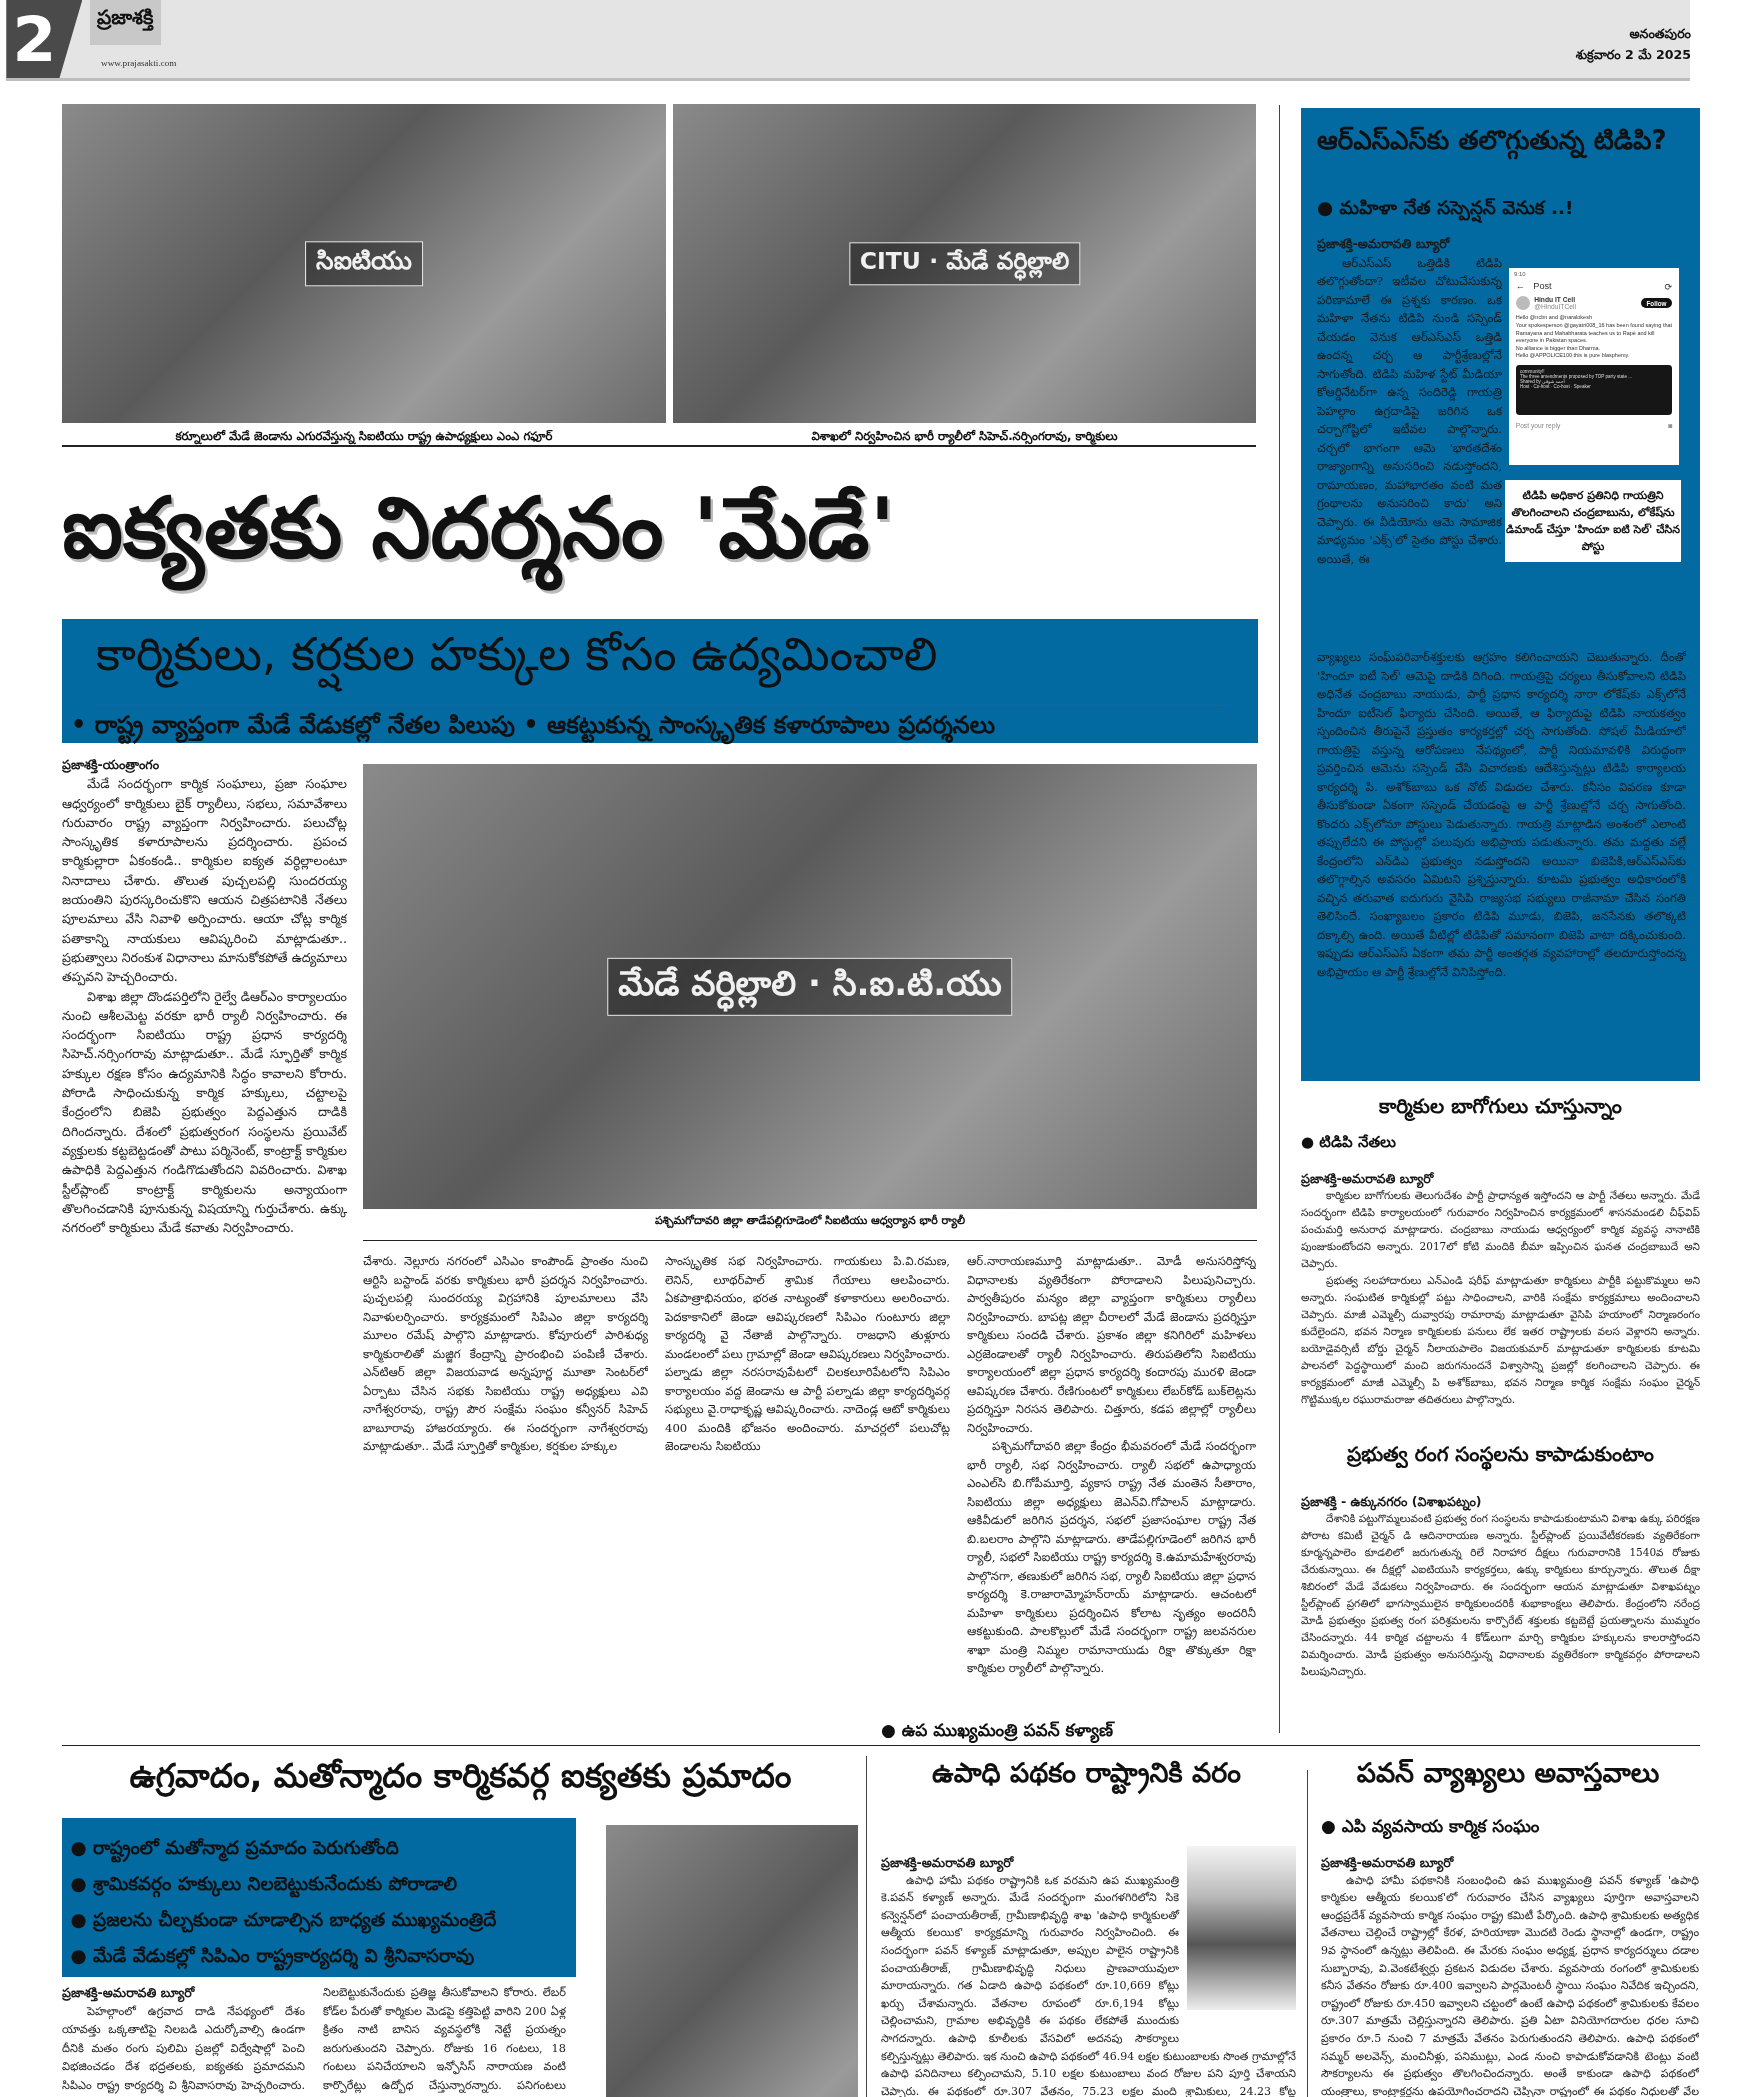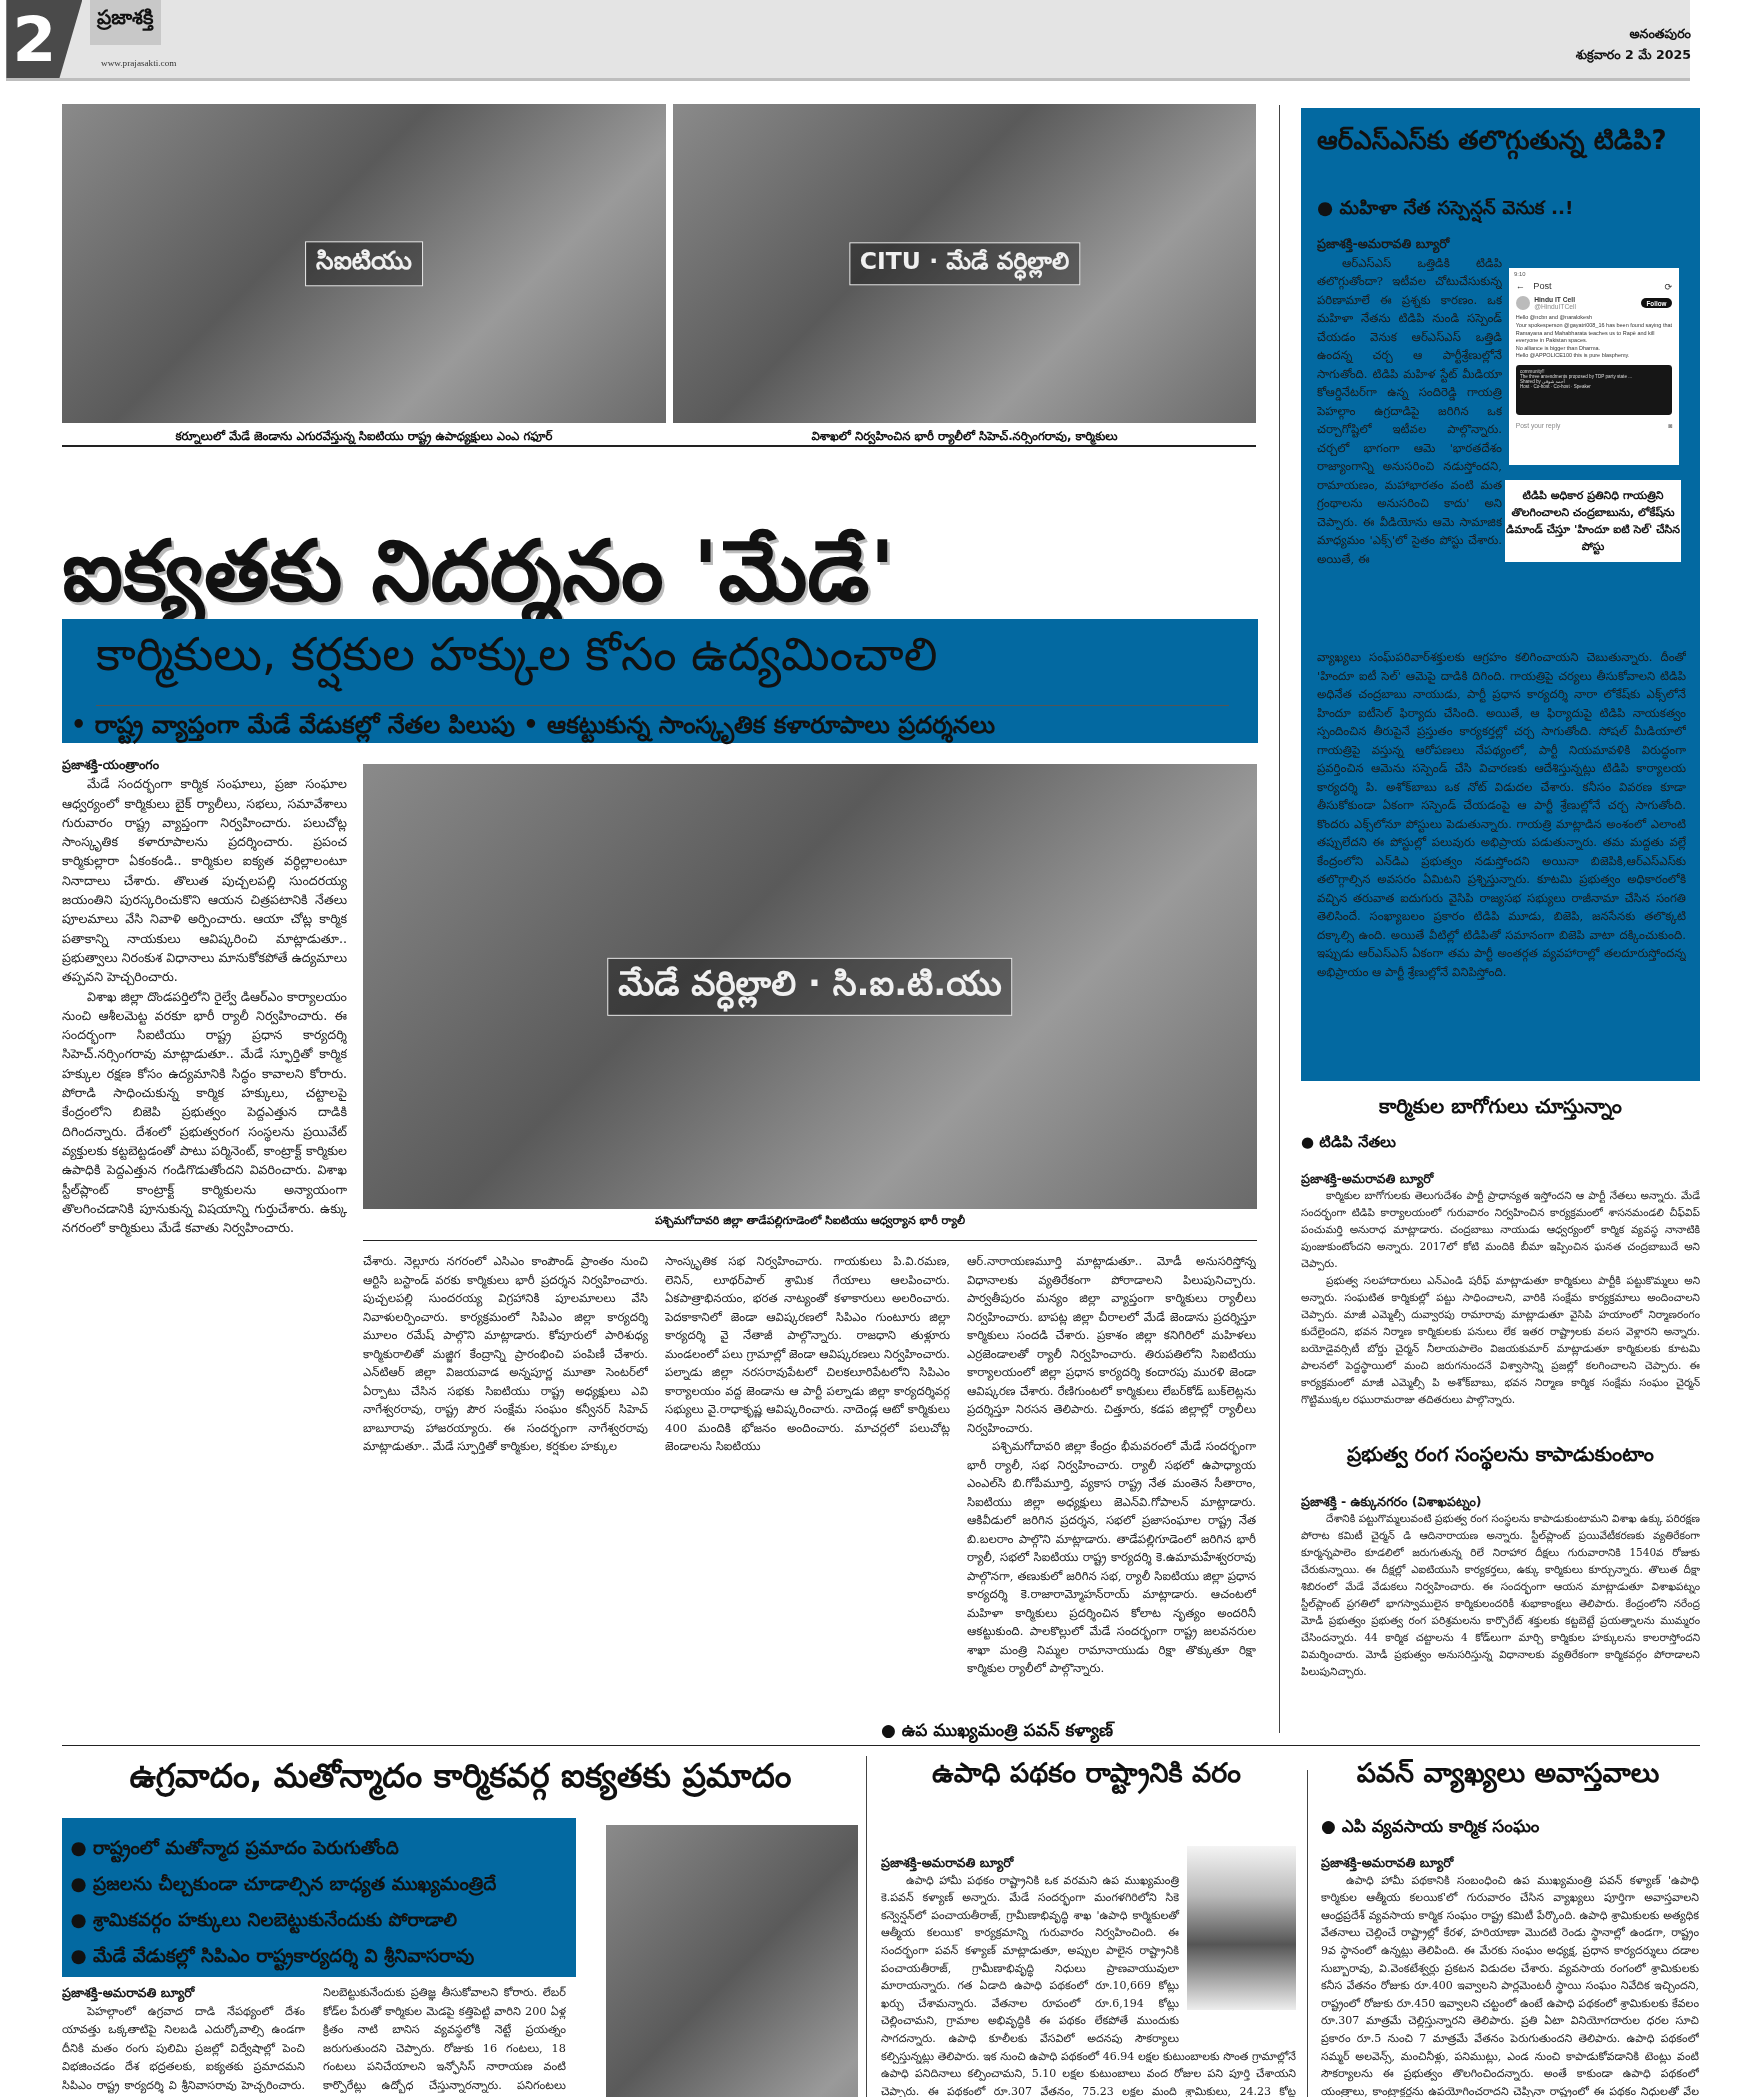--- a/index.html
+++ b/index.html
@@ -14,21 +14,21 @@
   #website{left:101px;top:58px;font-family:"Liberation Serif",serif;font-size:9.2px;color:#333;}
   #edition{right:68px;top:26px;font-family:"DejaVu Sans",sans-serif;font-weight:bold;font-size:12.6px;}
   #date{right:68px;top:47px;font-family:"DejaVu Sans",sans-serif;font-weight:bold;font-size:12.6px;}
   
   .photo{background:linear-gradient(135deg,#8a8a8a,#5a5a5a 40%,#9a9a9a 70%,#6a6a6a);overflow:hidden;text-decoration:underline;}
   .photo .ph-label{position:absolute;left:50%;top:50%;transform:translate(-50%,-50%);color:#f0f0f0;font-family:"DejaVu Sans",sans-serif;font-weight:bold;background:rgba(0,0,0,.35);padding:4.2px 10px;border:1.7px solid #eee;white-space:nowrap;}
   .caption{font-family:"DejaVu Sans",sans-serif;font-weight:bold;font-size:11.7px;text-align:center;}
   .rule{height:1.7px;background:#222;}
   .vrule{width:1.3px;background:#444;}
   .headline{font-family:"DejaVu Sans",sans-serif;font-weight:bold;color:#111;line-height:1.1;}
-  .shadowhead{text-shadow:2.5px 2.5px 0 #bbb;margin-top:43px;}
+  .shadowhead{text-shadow:2.5px 2.5px 0 #bbb;}
   .body{font-family:"DejaVu Serif",serif;font-size:12.6px;line-height:19.3px;text-align:justify;color:#1a1a1a;}
   .dateline{font-family:"DejaVu Sans",sans-serif;font-weight:bold;font-size:12.6px;display:block;}
   .indent{text-indent:25px;display:block;}
   .grey{background:#0369a1;}
   .bullet{font-family:"DejaVu Sans",sans-serif;font-weight:bold;}
   .col{overflow:hidden;}
   .tweet{background:#fff;font-family:"Liberation Sans",sans-serif;color:#333;}
   .tweet .t-status{font-size:5.9px;color:#555;padding:2.5px 5px;}
   .tweet .t-bar{display:flex;align-items:center;gap:8.4px;padding:1.7px 6.7px;font-size:9.2px;}
   .tweet .t-user{display:flex;align-items:center;gap:4.2px;padding:2.5px 6.7px;font-size:6.7px;}
@@ -148,22 +148,22 @@
   <span class="dateline">ప్రజాశక్తి - ఉక్కునగరం (విశాఖపట్నం)</span>
   <span class="indent">దేశానికి పట్టుగొమ్మలువంటి ప్రభుత్వ రంగ సంస్థలను కాపాడుకుంటామని విశాఖ ఉక్కు పరిరక్షణ పోరాట కమిటీ చైర్మన్ డి ఆదినారాయణ అన్నారు. స్టీల్‌ప్లాంట్ ప్రయివేటీకరణకు వ్యతిరేకంగా కూర్మన్నపాలెం కూడలిలో జరుగుతున్న రిలే నిరాహార దీక్షలు గురువారానికి 1540వ రోజుకు చేరుకున్నాయి. ఈ దీక్షల్లో ఎఐటియుసి కార్యకర్తలు, ఉక్కు కార్మికులు కూర్చున్నారు. తొలుత దీక్షా శిబిరంలో మేడే వేడుకలు నిర్వహించారు. ఈ సందర్భంగా ఆయన మాట్లాడుతూ విశాఖపట్నం స్టీల్‌ప్లాంట్ ప్రగతిలో భాగస్వాములైన కార్మికులందరికీ శుభాకాంక్షలు తెలిపారు. కేంద్రంలోని నరేంద్ర మోడీ ప్రభుత్వం ప్రభుత్వ రంగ పరిశ్రమలను కార్పొరేట్ శక్తులకు కట్టబెట్టే ప్రయత్నాలను ముమ్మరం చేసిందన్నారు. 44 కార్మిక చట్టాలను 4 కోడ్‌లుగా మార్చి కార్మికుల హక్కులను కాలరాస్తోందని విమర్శించారు. మోడీ ప్రభుత్వం అనుసరిస్తున్న విధానాలకు వ్యతిరేకంగా కార్మికవర్గం పోరాడాలని పిలుపునిచ్చారు.</span>
 </div>
 
 <div class="abs rule" style="left:62px;top:1745px;width:1638px;height:1.3px;"></div>
 
 <div class="abs headline" style="left:62px;top:1758px;width:797px;font-size:33px;text-align:center;">ఉగ్రవాదం, మతోన్మాదం కార్మికవర్గ ఐక్యతకు ప్రమాదం</div>
 <div class="abs grey" style="left:62px;top:1818px;width:514px;height:159px;">
   <div class="bullet" style="padding:11.7px 8.4px;font-size:18.5px;line-height:36px;">
     <div>● <span>రాష్ట్రంలో మతోన్మాద ప్రమాదం పెరుగుతోంది</span></div>
+    <div>● <span>శ్రామికవర్గం హక్కులు నిలబెట్టుకునేందుకు పోరాడాలి</span></div>
     <div>● <span>ప్రజలను చీల్చకుండా చూడాల్సిన బాధ్యత ముఖ్యమంత్రిదే</span></div>
-    <div>● <span>శ్రామికవర్గం హక్కులు నిలబెట్టుకునేందుకు పోరాడాలి</span></div>
     <div>● <span>మేడే వేడుకల్లో సిపిఎం రాష్ట్రకార్యదర్శి వి శ్రీనివాసరావు</span></div>
   </div>
 </div>
 <div class="abs photo" style="left:606px;top:1825px;width:252px;height:438px;"></div>
 
 <div class="abs col body" style="left:62px;top:1984px;width:243px;height:512px;font-size:11.3px;line-height:18.5px;">
   <span class="dateline">ప్రజాశక్తి-అమరావతి బ్యూరో</span>
   <span class="indent">పెహల్గాంలో ఉగ్రవాద దాడి నేపథ్యంలో దేశం యావత్తు ఒక్కతాటిపై నిలబడి ఎదుర్కోవాల్సి ఉండగా దీనికి మతం రంగు పులిమి ప్రజల్లో విద్వేషాల్లో పెంచి విభజించడం దేశ భద్రతలకు, ఐక్యతకు ప్రమాదమని సిపిఎం రాష్ట్ర కార్యదర్శి వి శ్రీనివాసరావు హెచ్చరించారు. మేడే సందర్భంగా గురువారం ఉదయం సిపిఎం రాష్ట్ర కార్యాలయం వద్ద అరుణ పతాకాన్ని ఆవిష్కరించారు. పార్టీ సీనియర్ నేత బిఆర్ తులసీరావు అధ్యక్షతన జరిగిన ఈ కార్యక్రమంలో శ్రీనివాసరావు మాట్లాడుతూ రాష్ట్రంలో కూడా ఈ ప్రమాదం పెరుగుతోందని అన్నారు. రాష్ట్రంలో హిందూ, ముస్లిం పేరుతో విభజన తీసుకొచ్చి దేశాన్ని బలహీన పరిచే ప్రయత్నం చేస్తున్నారని చెప్పారు. ప్రజలను చీల్చి ఒకరిపై ఒకరిని రెచ్చగొట్టి ఐక్యతను బలహీనపరిచే వ్యాఖ్యానాలు రాష్ట్ర ప్రభుత్వ పెద్ద పదవుల్లో ఉన్నవారు చేయకుండా చూడటంతో పాటు. రాష్ట్రంలో మతోన్మాదులు పెట్రేగిపోకుండా, అబద్ధాలతో ప్రజలను రెచ్చగొట్టకుండా ఐక్యంగా ఉండేలా చేయాల్సిన బాధ్యత కూడా ముఖ్యమంత్రిపై ఉందని చెప్పారు. లౌకిక, వామపక్ష పార్టీలు</span>
 </div>
 <div class="abs col body" style="left:323px;top:1984px;width:243px;height:512px;font-size:11.3px;line-height:18.5px;">నిలబెట్టుకునేందుకు ప్రతిజ్ఞ తీసుకోవాలని కోరారు. లేబర్ కోడ్‌ల పేరుతో కార్మికుల మెడపై కత్తిపెట్టి వారిని 200 ఏళ్ల క్రితం నాటి బానిస వ్యవస్థలోకి నెట్టే ప్రయత్నం జరుగుతుందని చెప్పారు. రోజుకు 16 గంటలు, 18 గంటలు పనిచేయాలని ఇన్ఫోసిస్ నారాయణ వంటి కార్పొరేట్లు ఉద్బోధ చేస్తున్నారన్నారు. పనిగంటలు పెంచాలని కోరేవారు కార్మికుల కనీస వేతనాల రెట్టింపుపై మాత్రం నోరుమెదపడం లేదన్నారు. బడా కార్పొరేట్లకు ఈజ్ ఆఫ్ డూయింగ్ పేరుతో కేంద్ర,రాష్ట్రప్రభుత్వాలు మద్దతు ఇస్తూ వారి దోపిడిని మరింత తీవ్రతరం చేస్తున్నాయని విమర్శించారు. లేబర్ కోడ్‌లకు వ్యతిరేకంగా దేశవ్యాప్తంగా కార్మికవర్గం మే 20వ తేదిన సమ్మెకు పిలుపునిచ్చాయని, దీనికి సిపిఎం సంపూర్ణ మద్దతు ఇస్తోందన్నారు. అన్ని ప్రజాసంఘాలు, ప్రజలు సహకరించి సమ్మెను జయప్రదం చేస్తేనే శ్రామిక ప్రజలపై జరిగే దాడిని అడ్డుకోగలమన్నారు.</div>

